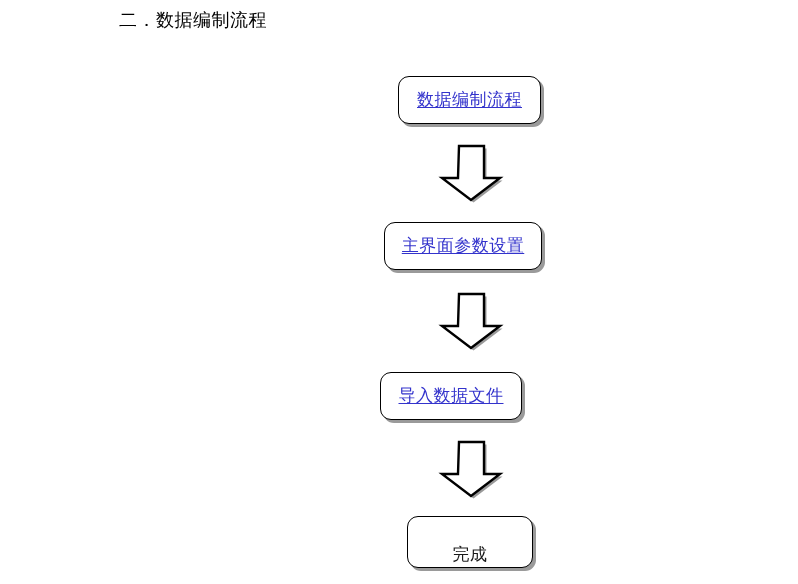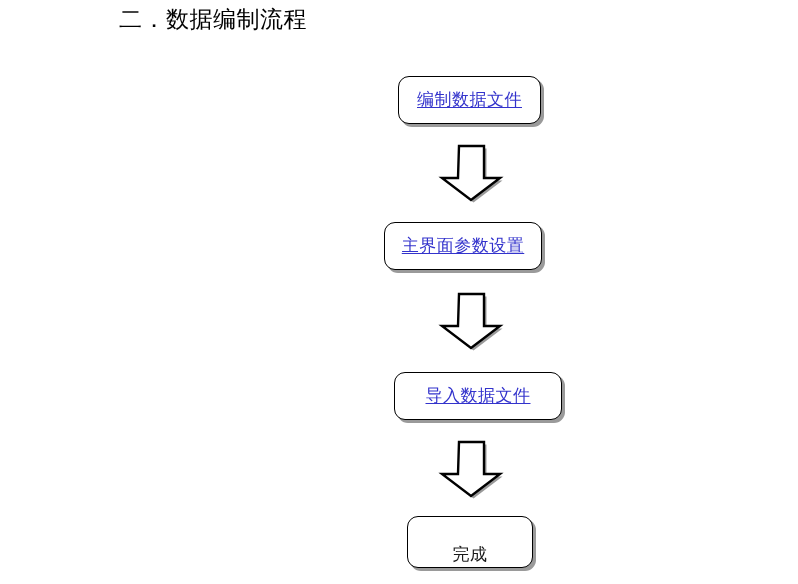--- a/index.html
+++ b/index.html
@@ -19,21 +19,21 @@
     height: 584px;
     background: #ffffff;
   }
 
   
   .section-title {
     position: absolute;
     left: 119px;
     top: 5px;
     font-family: "Liberation Serif", "DejaVu Serif", serif;
-    font-size: 23px;
+    font-size: 18px;
     line-height: 30px;
     color: #000000;
     white-space: nowrap;
     letter-spacing: 0.5px;
   }
 
   
   .flow-box {
     position: absolute;
     box-sizing: border-box;
@@ -58,42 +58,42 @@
     text-underline-offset: 2px;
   }
   .plain-label {
     color: #1a1a1a;
     margin-top: 26px;
   }
 
   
   #box-compile  { left: 398px; top: 76px;  width: 143px; height: 48px; }
   #box-params   { left: 384px; top: 222px; width: 158px; height: 48px; }
-  #box-import   { left: 394px; top: 372px; width: 168px; height: 48px; }
+  #box-import   { left: 380px; top: 372px; width: 142px; height: 48px; }
   #box-finish   { left: 407px; top: 516px; width: 126px; height: 52px; }
 
   
   .flow-arrow {
     position: absolute;
     width: 66px;
     height: 64px;
   }
   #arrow-1 { left: 438px; top: 140px; }
   #arrow-2 { left: 438px; top: 288px; }
   #arrow-3 { left: 438px; top: 436px; }
 </style>
 </head>
 <body>
 
 <div id="page">
 
   <div class="section-title">二．数据编制流程</div>
 
   <div class="flow-box" id="box-compile">
-    <span class="flow-box-label link-label">编制数据文件</span>
+    <span class="flow-box-label link-label">数据编制流程</span>
   </div>
 
   <div class="flow-arrow" id="arrow-1">
     <svg viewBox="0 0 66 64" width="66" height="64">
       <polygon points="21,6 46,6 46,38 62,38 33,60 4,38 20,38" fill="#9a9a9a" transform="translate(2.5,2.5)"></polygon>
       <polygon points="21,6 46,6 46,38 62,38 33,60 4,38 20,38" fill="#ffffff" stroke="#000000" stroke-width="2.4" stroke-linejoin="miter"></polygon>
     </svg>
   </div>
 
   <div class="flow-box" id="box-params">

